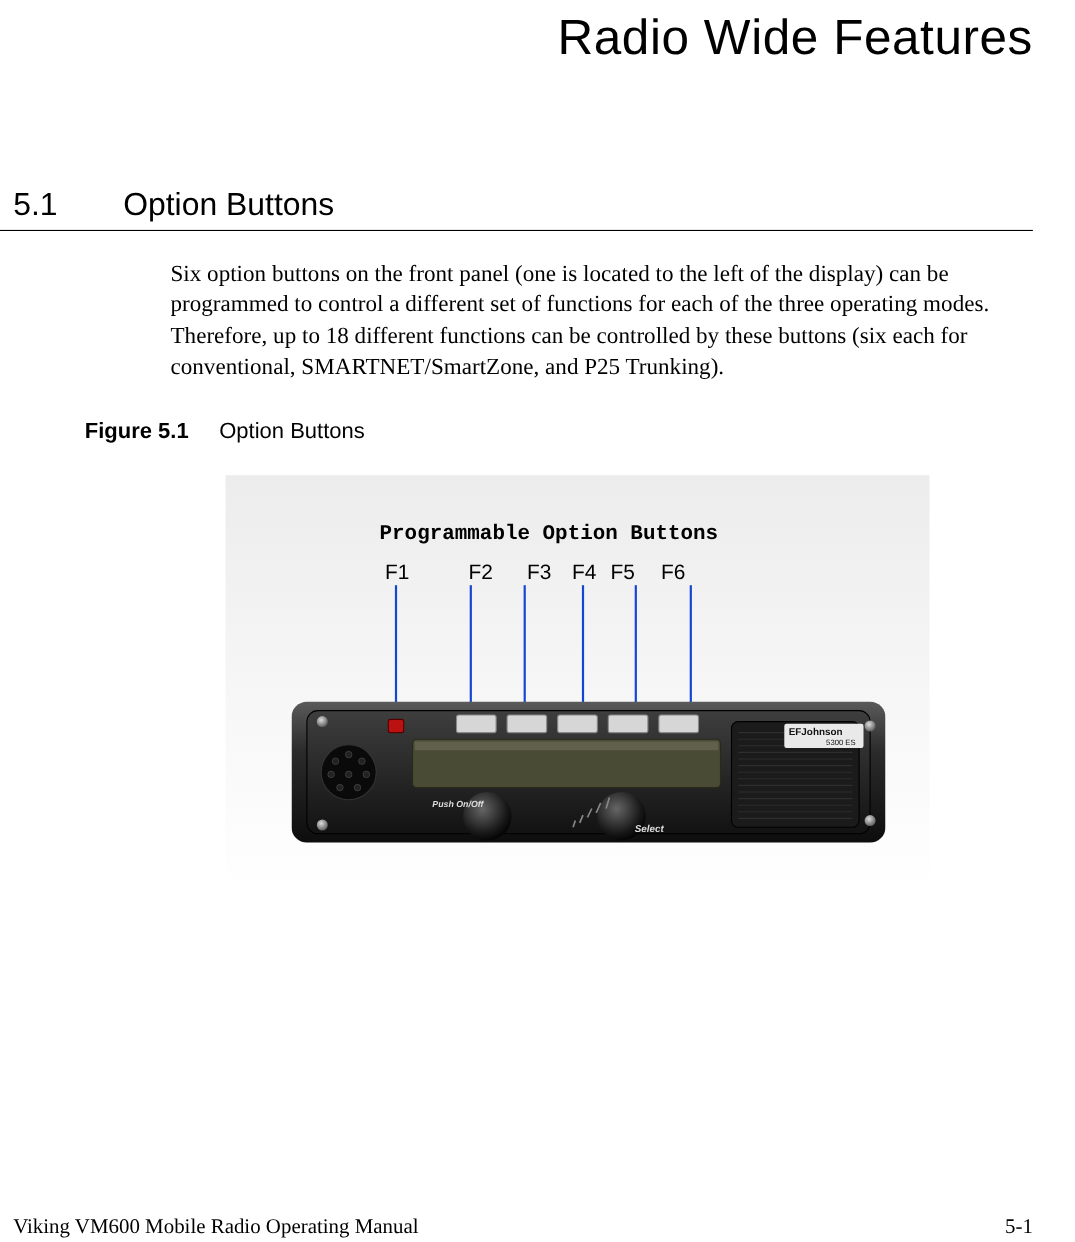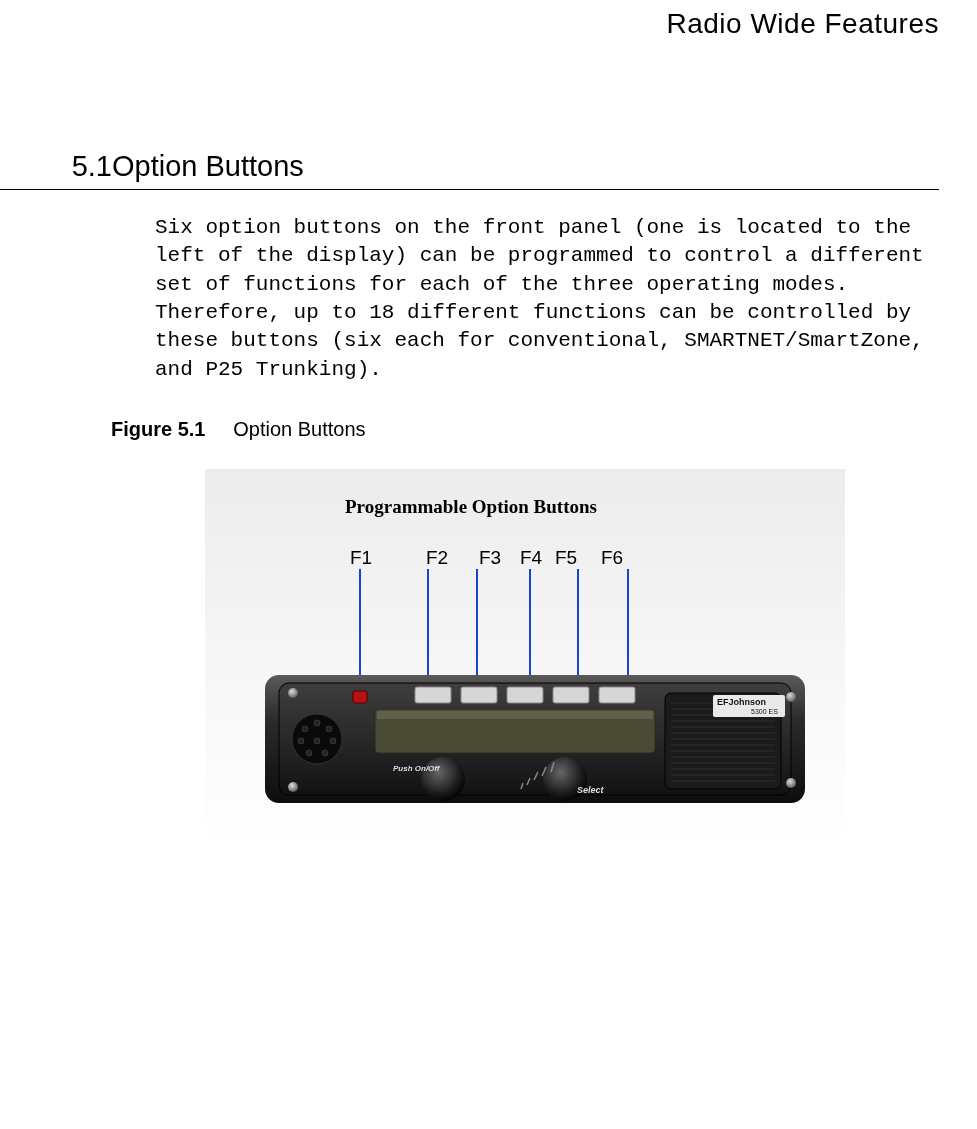--- a/index.html
+++ b/index.html
@@ -14,79 +14,78 @@
   }
   .page {
     position: relative;
     width: 100%;
     height: 100%;
     box-sizing: border-box;
   }
   .chapter-title {
     font-family: Arial, Helvetica, sans-serif;
     font-weight: 300;
-    font-size: 28px;
+    font-size: 45px;
     text-align: right;
     margin: 8px 38px 0 0;
     letter-spacing: 0.5px;
   }
   .intro {
     margin: 78px 0 0 155px;
     font-size: 21px;
     width: 770px;
     font-family: "Times New Roman", Times, serif;
   }
   .section-row {
     display: flex;
     align-items: baseline;
     margin: 110px 0 0 12px;
     font-family: Arial, Helvetica, sans-serif;
   }
   .section-num {
     font-size: 29px;
     font-weight: 400;
     width: 100px;
-    text-align: right;
   }
   .section-title {
     font-size: 29px;
     font-weight: 400;
     margin-left: 0;
   }
   .section-hr {
     border: none;
     border-top: 1px solid #000;
     margin: 6px 38px 0 0;
   }
   .body-para {
     margin: 24px 38px 0 155px;
     font-size: 21px;
     line-height: 1.35;
-    font-family: Liberation Mono, monospace;
+    font-family: Liberation Serif, serif;
   }
   .figure-label {
-    margin: 34px 0 0 111px;
+    margin: 34px 0 0 77px;
     font-family: Arial, Helvetica, sans-serif;
     font-size: 20px;
   }
   .figure-label .fig-num {
     font-weight: bold;
   }
   .figure-wrap {
     margin: 28px 0 0 205px;
     width: 640px;
     height: 380px;
     background: linear-gradient(to bottom, #ececec 0%, #f7f7f7 55%, #ffffff 100%);
     position: relative;
   }
   .callout-title {
     position: absolute;
-    top: 27px;
+    top: 42px;
     left: 140px;
-    font-family: Liberation Serif, serif;
+    font-family: Liberation Mono, monospace;
     font-weight: bold;
     font-size: 19px;
   }
   .arrow-labels {
     position: absolute;
     top: 78px;
     left: 0;
     width: 100%;
     font-family: Arial, Helvetica, sans-serif;
     font-size: 19px;
@@ -257,14 +256,18 @@
       <text x="486" y="45" font-family="Arial" font-size="7" fill="#111">5300 ES</text>
 
       <circle cx="28" cy="24" r="5" fill="url(#screwG)"></circle>
       <circle cx="28" cy="118" r="5" fill="url(#screwG)"></circle>
       <circle cx="526" cy="28" r="5" fill="url(#screwG)"></circle>
       <circle cx="526" cy="114" r="5" fill="url(#screwG)"></circle>
     </svg>
 
   </div>
 
+  <div class="footer">
+    <span>Viking VM600 Mobile Radio Operating Manual</span>
+    <span>5-1</span>
+  </div>
 
 </div>
 
 </body></html>

